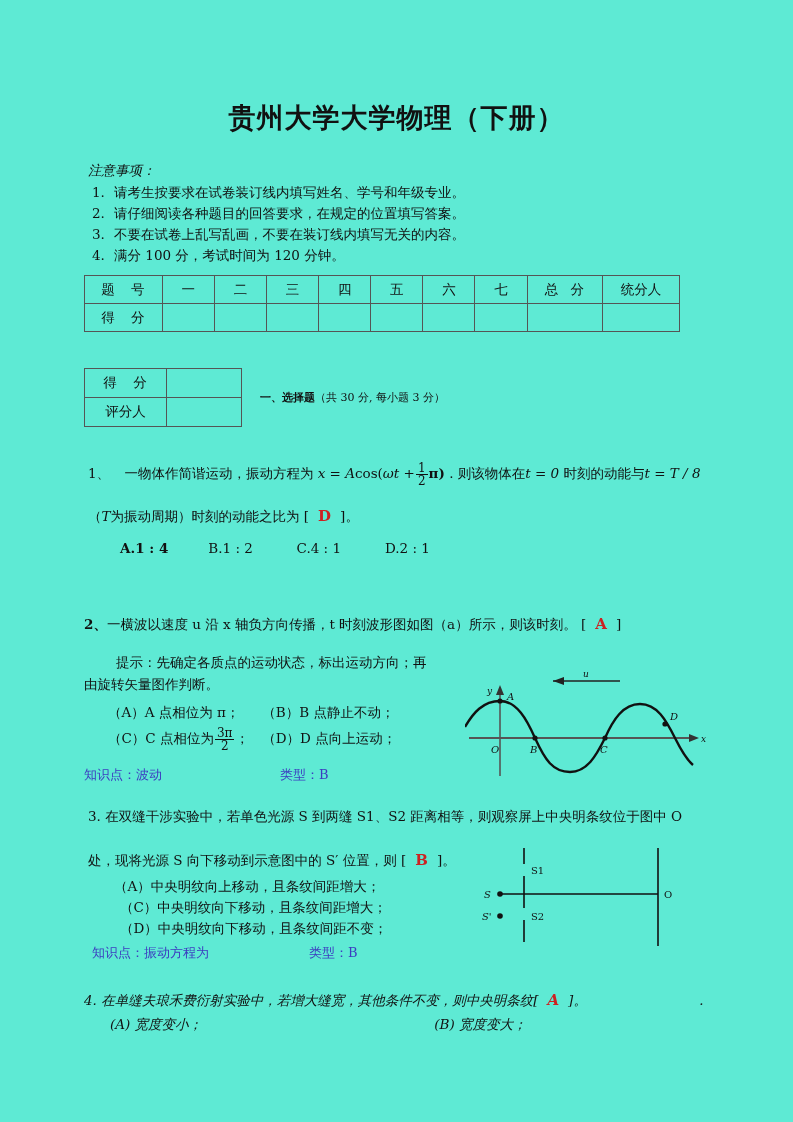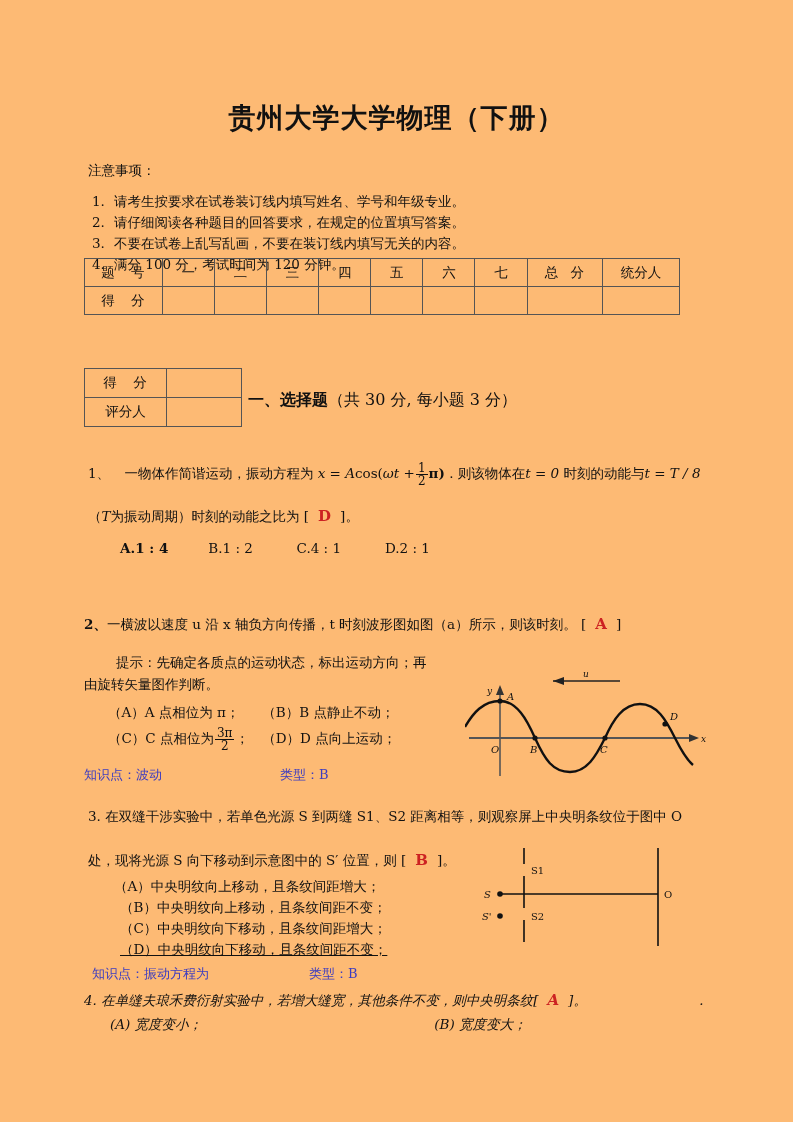--- a/index.html
+++ b/index.html
@@ -13,41 +13,41 @@
     font-family: "DejaVu Serif", "Liberation Serif", serif;
     color: #111111;
     position: relative;
     overflow: hidden;
   }
   .page {
     position: absolute;
     left: 0; top: 0;
     width: 793px;
     height: 1122px;
-    background: #fdba74;
+    background: #5eead4;
   }
   .title {
     text-align: center;
     font-size: 27px;
     font-weight: bold;
     letter-spacing: 1px;
     margin: 0;
     position: absolute;
     left: 0; right: 0;
     top: 100px;
     font-family: "DejaVu Sans", "Liberation Sans", sans-serif;
   }
   .notes {
     position: absolute;
     left: 88px;
     top: 160px;
     font-size: 13.5px;
     line-height: 21px;
   }
-  .notes .head { margin-bottom: 10px; }
+  .notes .head { margin-bottom: 1px; font-style: italic; }
   .notes ol {
     margin: 0;
     padding-left: 26px;
     list-style: none;
     counter-reset: note;
   }
   .notes ol li {
     counter-increment: note;
     position: relative;
     margin: 0;
@@ -56,21 +56,21 @@
   .notes ol li::before {
     content: counter(note) ". ";
     position: absolute;
     left: -22px;
   }
 
   
   table.score {
     position: absolute;
     left: 84px;
-    top: 258px;
+    top: 275px;
     width: 596px;
     border-collapse: collapse;
     font-size: 13.5px;
   }
   table.score td {
     border: 1px solid #555;
     height: 25px;
     text-align: center;
     vertical-align: middle;
   }
@@ -96,23 +96,23 @@
     height: 26px;
     text-align: center;
     vertical-align: middle;
   }
   table.gradebox td.k { width: 74px; }
   table.gradebox td.v { width: 72px; }
   .sp { letter-spacing: 6px; padding-left: 6px; }
 
   .section-head {
     position: absolute;
-    left: 248px;
+    left: 260px;
     top: 390px;
-    font-size: 16px;
+    font-size: 11px;
   }
 
   
   .q {
     position: absolute;
     font-size: 13.5px;
     line-height: 22px;
   }
   .qtext { white-space: nowrap; }
   .ans {
@@ -288,23 +288,22 @@
     <div class="qtext">
       <span>3.</span>
       <span>在双缝干涉实验中，若单色光源 S 到两缝 S1、S2 距离相等，则观察屏上中央明条纹位于图中 O</span>
     </div>
     <div class="qtext" style="margin-top:22px;">
       <span>处，现将光源 S 向下移动到示意图中的 S′ 位置，则</span>
       <span>[</span><span class="ans">B</span><span>]。</span>
     </div>
     <div style="margin-top:5px; padding-left:26px; line-height:21px;">
       <div>（A）中央明纹向上移动，且条纹间距增大；</div>
-      <div style="padding-left:6px;">（B）中央明纹向上移动，且条纹间距不变；</div>
       <div style="padding-left:6px;">（C）中央明纹向下移动，且条纹间距增大；</div>
-      <div style="padding-left:6px;text-decoration:underline;">（D）中央明纹向下移动，且条纹间距不变；</div>
+      <div style="padding-left:6px;">（D）中央明纹向下移动，且条纹间距不变；</div>
     </div>
     <div class="note-line" style="margin-top:3px; padding-left:4px;">
       <span>知识点：振动方程为</span><span class="type" style="padding-left:100px;">类型：B</span>
     </div>
   </div>
 
   <div class="fig" style="left:482px; top:846px;">
     <svg width="240" height="104" viewBox="0 0 240 104">
 
       <line x1="42" y1="2" x2="42" y2="18" stroke="#111" stroke-width="1.6"></line>

